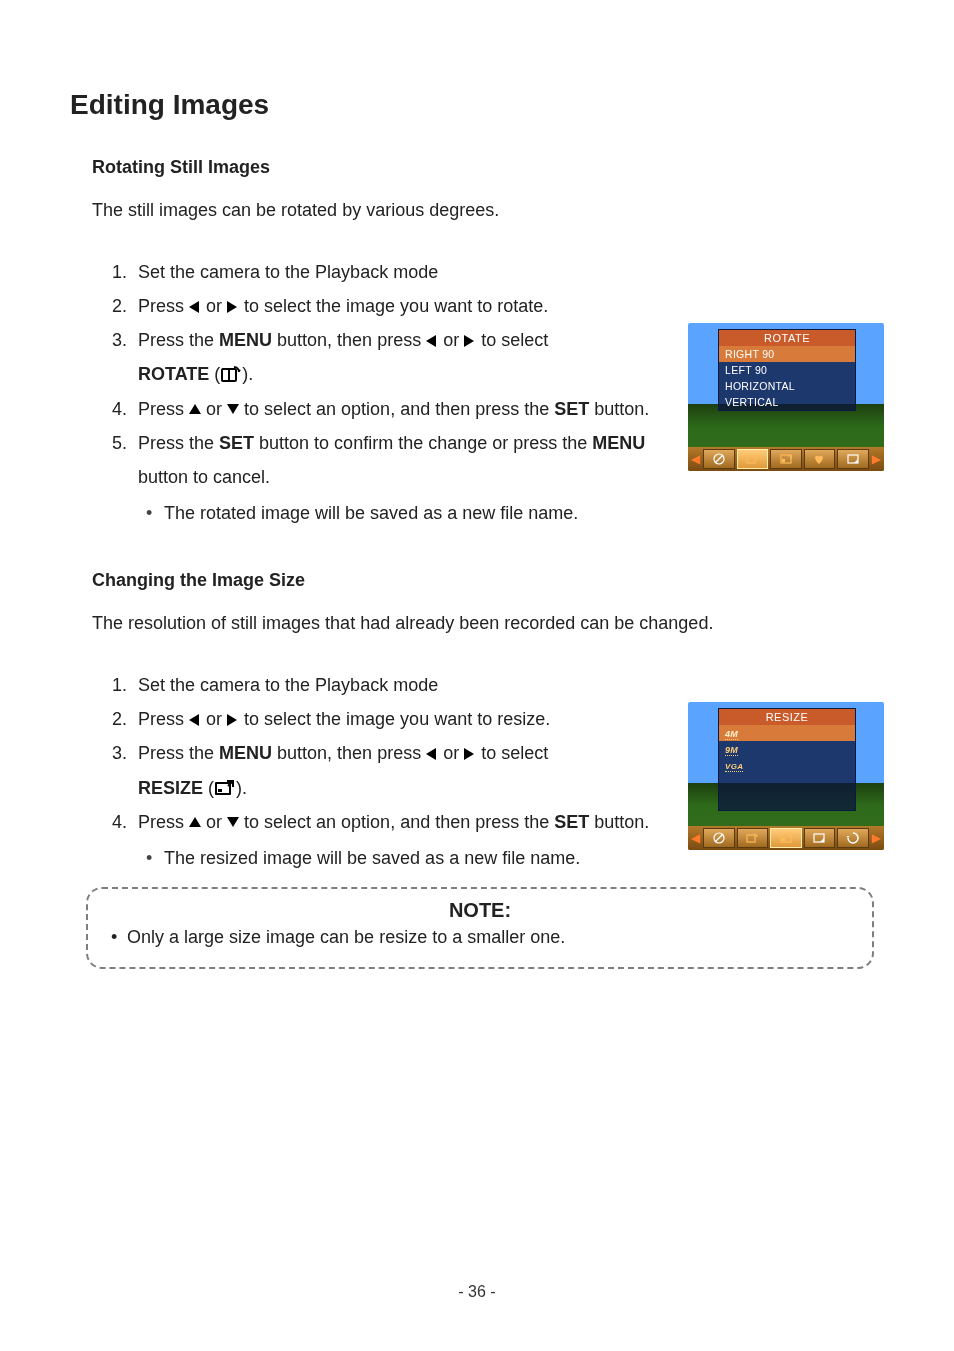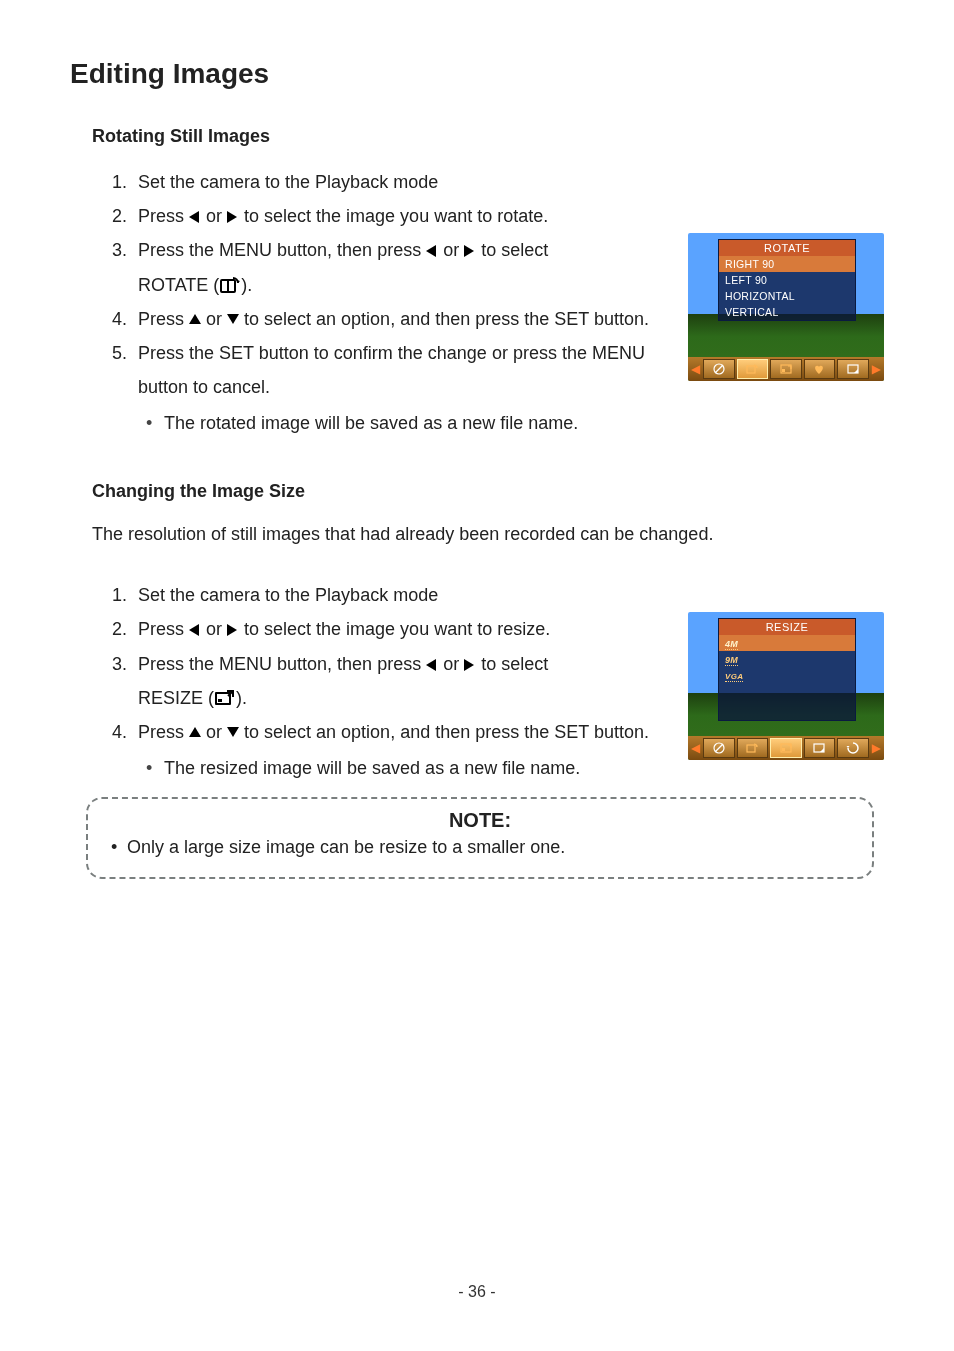--- a/index.html
+++ b/index.html
@@ -7,21 +7,21 @@
     padding: 0;
     background: #ffffff;
     font-family: "Segoe UI", "Helvetica Neue", Arial, sans-serif;
     color: #222;
     width: 954px;
   }
   .page {
     width: 954px;
     min-height: 1351px;
     box-sizing: border-box;
-    padding: 58px 70px 40px 70px;
+    padding: 89px 70px 40px 70px;
     position: relative;
   }
   .h1 {
     font-size: 28px;
     font-weight: 600;
     margin: 0 0 36px 0;
   }
   .h2 {
     font-size: 18px;
     font-weight: 700;
@@ -59,21 +59,21 @@
     padding-left: 26px;
     list-style: none;
   }
   ul.bullets > li::before {
     content: "•";
     display: inline-block;
     width: 18px;
     margin-left: -18px;
     color: #444;
   }
-  .bold { font-weight: 400; }
+  .bold { font-weight: 700; }
   .arrow {
     display: inline-block;
     vertical-align: -1px;
   }
   .icon-inline {
     display: inline-block;
     vertical-align: -3px;
   }
   
   .note-box {
@@ -235,20 +235,21 @@
       </g>
   </defs>
 </svg>
 
 <div class="page">
 
   <div class="h1">Editing Images</div>
 
   <div class="section">
     <div class="h2">Rotating Still Images</div>
+    <div class="body-text">The still images can be rotated by various degrees.</div>
 
     <div class="col-wrap">
       <div class="col-text">
         <ol class="steps">
           <li><span>Set the camera to the Playback mode</span></li>
           <li>
             <span>Press </span><svg class="arrow" width="12" height="12">
                 <use href="#tri-left"></use>
               </svg><span> or </span><svg class="arrow" width="12" height="12">
                 <use href="#tri-right"></use>

